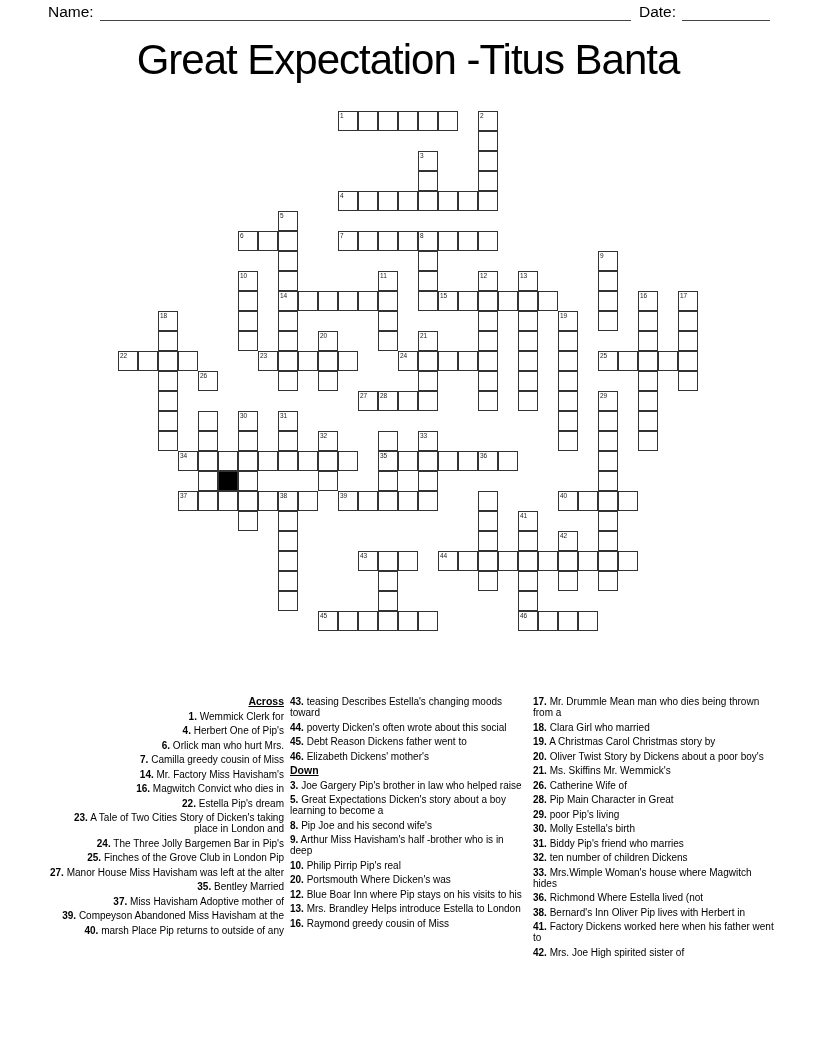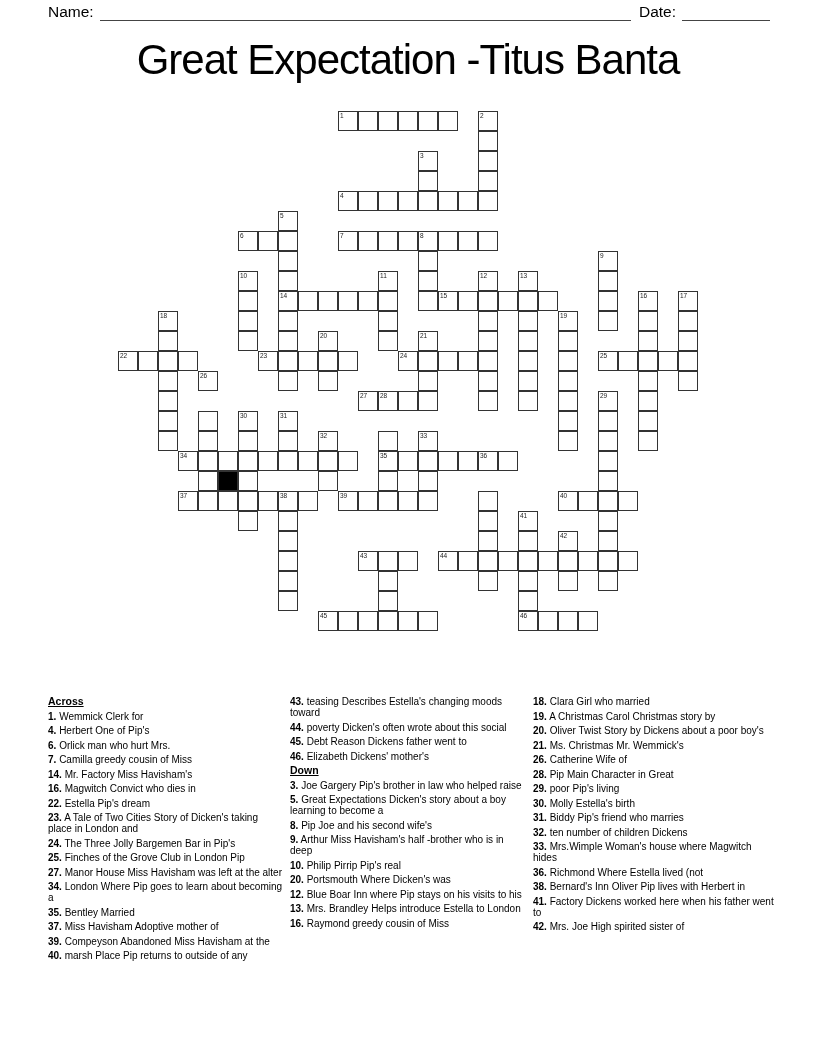--- a/index.html
+++ b/index.html
@@ -351,34 +351,33 @@
       <div class="cell" style="left: 418px; top: 611px;"></div>
       <div class="cell" style="left: 518px; top: 611px;">
         <span class="cnum">46</span>
       </div>
       <div class="cell" style="left: 538px; top: 611px;"></div>
       <div class="cell" style="left: 558px; top: 611px;"></div>
       <div class="cell" style="left: 578px; top: 611px;"></div>
     </div>
 
   <div id="clues">
-      <div class="cluecol" style="left: 48px; width: 236px;">
+      <div class="cluecol" style="left: 48px; width: 236px; text-align: right;">
         <div class="cluehead">Across</div>
         <div class="clue"><span class="cn">1.</span> <span>Wemmick Clerk for</span></div>
         <div class="clue"><span class="cn">4.</span> <span>Herbert One of Pip's</span></div>
         <div class="clue"><span class="cn">6.</span> <span>Orlick man who hurt Mrs.</span></div>
         <div class="clue"><span class="cn">7.</span> <span>Camilla greedy cousin of Miss</span></div>
         <div class="clue"><span class="cn">14.</span> <span>Mr. Factory Miss Havisham's</span></div>
         <div class="clue"><span class="cn">16.</span> <span>Magwitch Convict who dies in</span></div>
         <div class="clue"><span class="cn">22.</span> <span>Estella Pip's dream</span></div>
         <div class="clue"><span class="cn">23.</span> <span>A Tale of Two Cities Story of Dicken's taking place in London and</span></div>
         <div class="clue"><span class="cn">24.</span> <span>The Three Jolly Bargemen Bar in Pip's</span></div>
         <div class="clue"><span class="cn">25.</span> <span>Finches of the Grove Club in London Pip</span></div>
         <div class="clue"><span class="cn">27.</span> <span>Manor House Miss Havisham was left at the alter</span></div>
-        <div class="clue"><span class="cn">34.</span> <span>London Where Pip goes to learn about becoming a</span></div>
         <div class="clue"><span class="cn">35.</span> <span>Bentley Married</span></div>
         <div class="clue"><span class="cn">37.</span> <span>Miss Havisham Adoptive mother of</span></div>
         <div class="clue"><span class="cn">39.</span> <span>Compeyson Abandoned Miss Havisham at the</span></div>
         <div class="clue"><span class="cn">40.</span> <span>marsh Place Pip returns to outside of any</span></div>
       </div>
       <div class="cluecol" style="left: 290px; width: 238px;">
         <div class="clue"><span class="cn">43.</span> <span>teasing Describes Estella's changing moods toward</span></div>
         <div class="clue"><span class="cn">44.</span> <span>poverty Dicken's often wrote about this social</span></div>
         <div class="clue"><span class="cn">45.</span> <span>Debt Reason Dickens father went to</span></div>
         <div class="clue"><span class="cn">46.</span> <span>Elizabeth Dickens' mother's</span></div>
@@ -387,24 +386,25 @@
         <div class="clue"><span class="cn">5.</span> <span>Great Expectations Dicken's story about a boy learning to become a</span></div>
         <div class="clue"><span class="cn">8.</span> <span>Pip Joe and his second wife's</span></div>
         <div class="clue"><span class="cn">9.</span> <span>Arthur Miss Havisham's half -brother who is in deep</span></div>
         <div class="clue"><span class="cn">10.</span> <span>Philip Pirrip Pip's real</span></div>
         <div class="clue"><span class="cn">20.</span> <span>Portsmouth Where Dicken's was</span></div>
         <div class="clue"><span class="cn">12.</span> <span>Blue Boar Inn where Pip stays on his visits to his</span></div>
         <div class="clue"><span class="cn">13.</span> <span>Mrs. Brandley Helps introduce Estella to London</span></div>
         <div class="clue"><span class="cn">16.</span> <span>Raymond greedy cousin of Miss</span></div>
       </div>
       <div class="cluecol" style="left: 533px; width: 242px;">
+        <div class="clue"><span class="cn">17.</span> <span>Mr. Drummle Mean man who dies being thrown from a</span></div>
         <div class="clue"><span class="cn">18.</span> <span>Clara Girl who married</span></div>
         <div class="clue"><span class="cn">19.</span> <span>A Christmas Carol Christmas story by</span></div>
         <div class="clue"><span class="cn">20.</span> <span>Oliver Twist Story by Dickens about a poor boy's</span></div>
-        <div class="clue"><span class="cn">21.</span> <span>Ms. Christmas Mr. Wemmick's</span></div>
+        <div class="clue"><span class="cn">21.</span> <span>Ms. Skiffins Mr. Wemmick's</span></div>
         <div class="clue"><span class="cn">26.</span> <span>Catherine Wife of</span></div>
         <div class="clue"><span class="cn">28.</span> <span>Pip Main Character in Great</span></div>
         <div class="clue"><span class="cn">29.</span> <span>poor Pip's living</span></div>
         <div class="clue"><span class="cn">30.</span> <span>Molly Estella's birth</span></div>
         <div class="clue"><span class="cn">31.</span> <span>Biddy Pip's friend who marries</span></div>
         <div class="clue"><span class="cn">32.</span> <span>ten number of children Dickens</span></div>
         <div class="clue"><span class="cn">33.</span> <span>Mrs.Wimple Woman's house where Magwitch hides</span></div>
         <div class="clue"><span class="cn">36.</span> <span>Richmond Where Estella lived (not</span></div>
         <div class="clue"><span class="cn">38.</span> <span>Bernard's Inn Oliver Pip lives with Herbert in</span></div>
         <div class="clue"><span class="cn">41.</span> <span>Factory Dickens worked here when his father went to</span></div>

